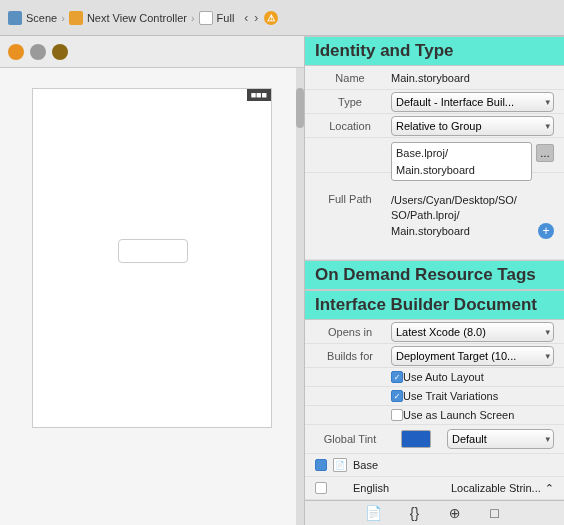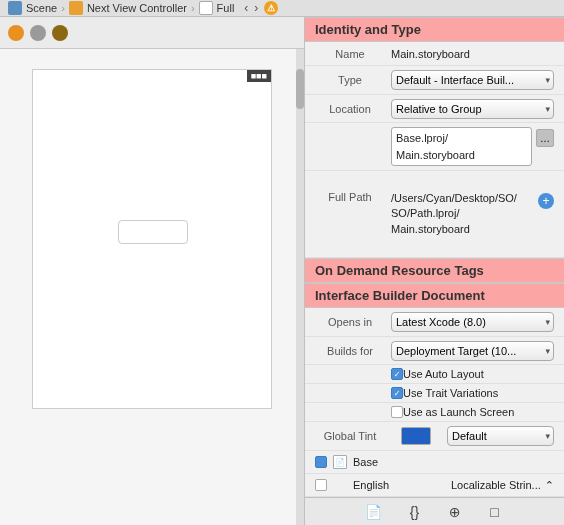--- a/index.html
+++ b/index.html
@@ -11,21 +11,21 @@
       height: 525px;
       overflow: hidden;
       display: flex;
       flex-direction: column;
     }
 
     
     .top-bar {
       background: #e0e0e0;
       border-bottom: 1px solid #c0c0c0;
-      height: 17px;
+      height: 36px;
       display: flex;
       align-items: center;
       padding: 0 8px;
       gap: 4px;
     }
     .breadcrumb-item {
       display: flex;
       align-items: center;
       gap: 4px;
       color: #333;
@@ -177,26 +177,26 @@
     .right-panel {
       flex: 1;
       background: #f0f0f0;
       display: flex;
       flex-direction: column;
       overflow-y: auto;
     }
 
     
     .section-header {
-      background: #fca5a5;
+      background: #5eead4;
       border-top: 1px solid #c8c8c8;
       border-bottom: 1px solid #c8c8c8;
       padding: 4px 10px;
       font-weight: 600;
-      font-size: 13px;
+      font-size: 17px;
       color: #333;
     }
 
     
     .form-row {
       display: flex;
       align-items: center;
       padding: 4px 10px;
       min-height: 24px;
       border-bottom: 1px solid #e0e0e0;
@@ -244,21 +244,21 @@
     .fullpath-row {
       display: flex;
       align-items: flex-start;
       padding: 20px 10px;
       border-bottom: 1px solid #e0e0e0;
       gap: 6px;
     }
     .path-text-area {
       flex: 1;
       display: flex;
-      align-items: flex-start;
+      align-items: flex-end;
       gap: 4px;
     }
     .path-text {
       flex: 1;
       font-size: 11px;
       color: #222;
       line-height: 1.4;
     }
     .path-add-btn {
       width: 16px; height: 16px;

